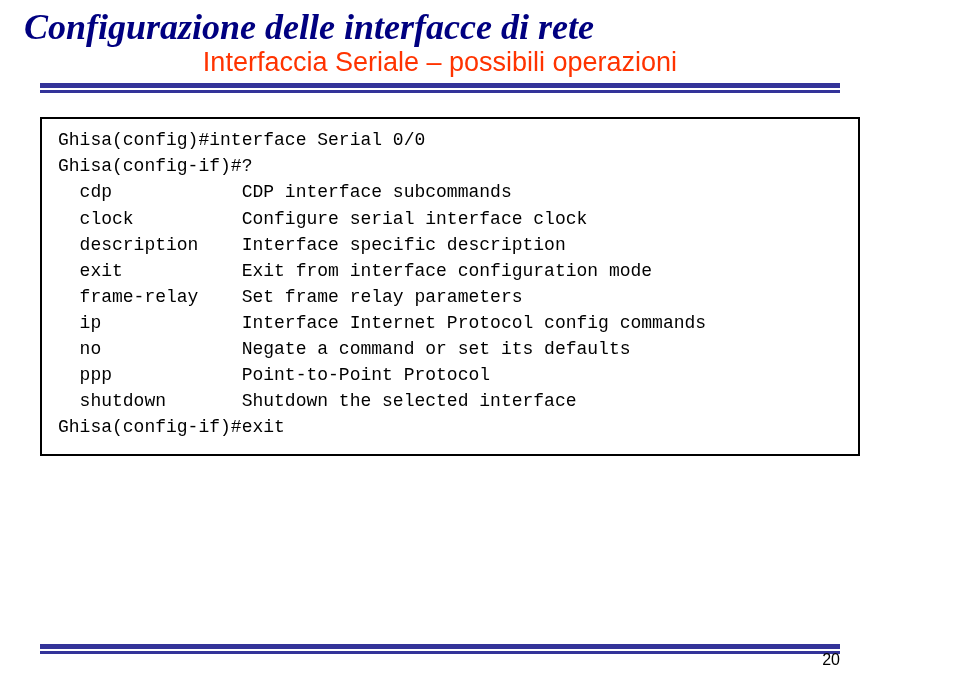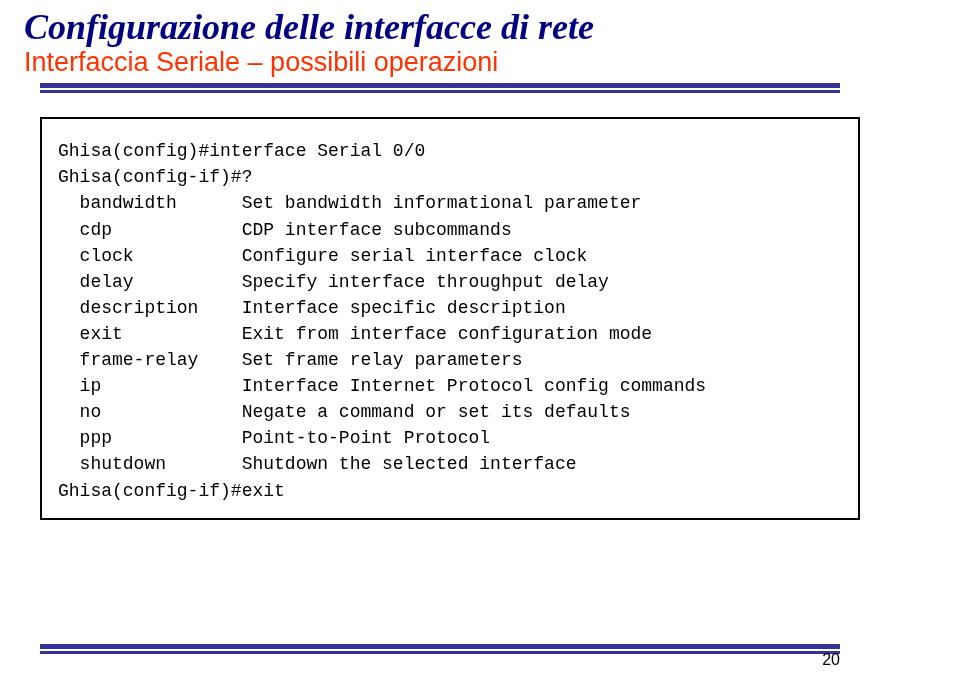--- a/index.html
+++ b/index.html
@@ -27,39 +27,39 @@
     font-family: Georgia, "Times New Roman", serif;
   }
   .subtitle {
     font-style: normal;
     font-weight: normal;
     color: #ff3300;
     font-size: 27px;
     padding: 0 24px 4px 24px;
     line-height: 1.1;
     font-family: Arial, Helvetica, sans-serif;
-    text-align: left;
+    text-align: center;
   }
   .rule-wrap {
     padding: 2px 40px 0 40px;
   }
   .rule-top {
     height: 5px;
     background: #333399;
   }
   .rule-bottom {
     height: 3px;
     background: #333399;
     margin-top: 2px;
   }
   .terminal {
     margin: 24px 20px 0 40px;
     border: 2px solid #000;
     background: #fff;
-    padding: 19px 16px 14px 16px;
+    padding: 8px 16px 14px 16px;
     box-sizing: border-box;
   }
   .term-line {
     font-family: "Courier New", Courier, monospace;
     font-size: 18px;
     white-space: pre;
     line-height: 1.45;
     color: #000;
   }
   .footer-rule-wrap {
@@ -87,24 +87,22 @@
 
   <div class="rule-wrap">
     <div class="rule-top"></div>
     <div class="rule-bottom"></div>
   </div>
 
   <div class="terminal">
     <div class="term-line">Ghisa(config)#interface Serial 0/0</div>
     <div class="term-line">Ghisa(config-if)#?</div>
 
-    <div class="term-line"><span>  bandwidth      </span><span>Set bandwidth informational parameter</span></div>
     <div class="term-line"><span>  cdp            </span><span>CDP interface subcommands</span></div>
     <div class="term-line"><span>  clock          </span><span>Configure serial interface clock</span></div>
-    <div class="term-line"><span>  delay          </span><span>Specify interface throughput delay</span></div>
     <div class="term-line"><span>  description    </span><span>Interface specific description</span></div>
     <div class="term-line"><span>  exit           </span><span>Exit from interface configuration mode</span></div>
     <div class="term-line"><span>  frame-relay    </span><span>Set frame relay parameters</span></div>
     <div class="term-line"><span>  ip             </span><span>Interface Internet Protocol config commands</span></div>
     <div class="term-line"><span>  no             </span><span>Negate a command or set its defaults</span></div>
     <div class="term-line"><span>  ppp            </span><span>Point-to-Point Protocol</span></div>
     <div class="term-line"><span>  shutdown       </span><span>Shutdown the selected interface</span></div>
 
     <div class="term-line"></div>
     <div class="term-line">Ghisa(config-if)#exit</div>

